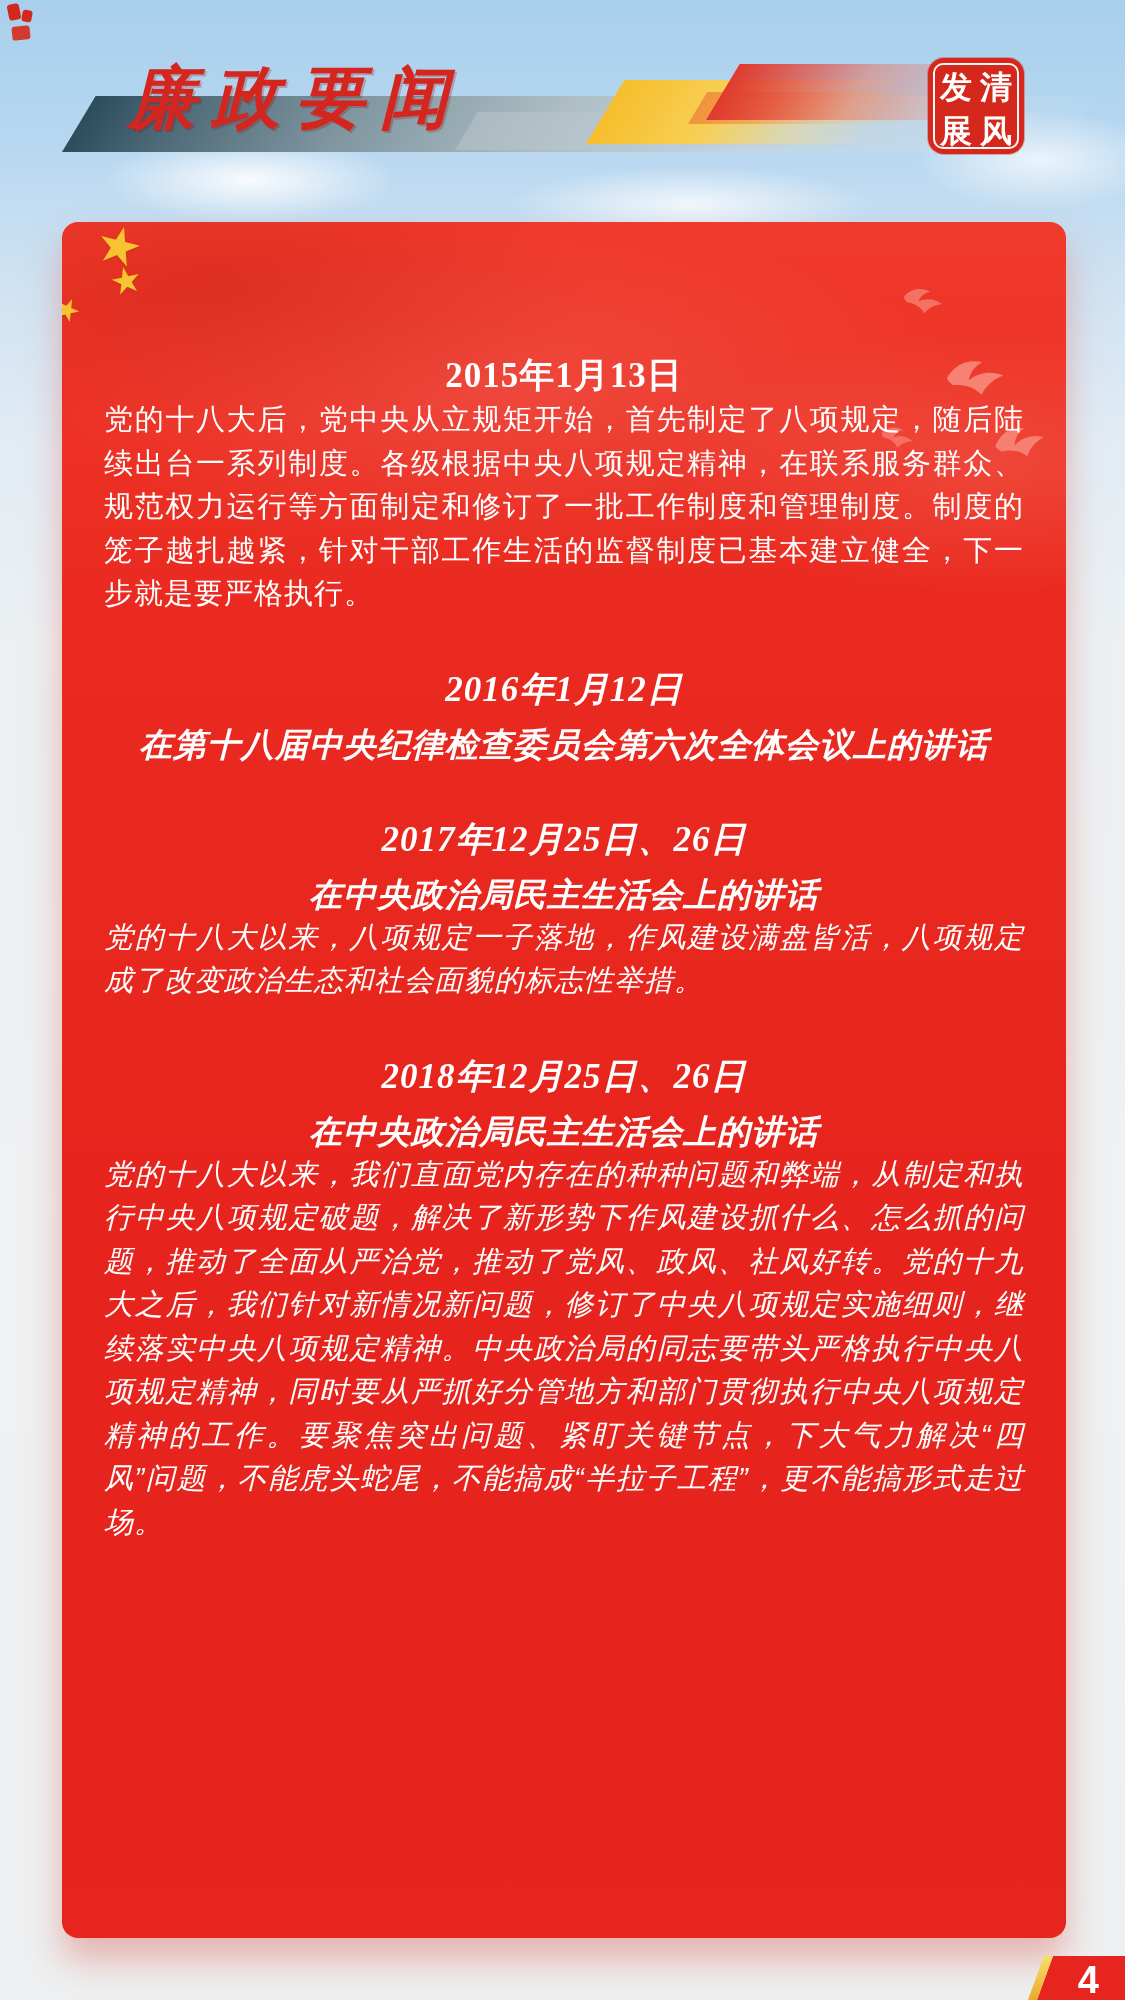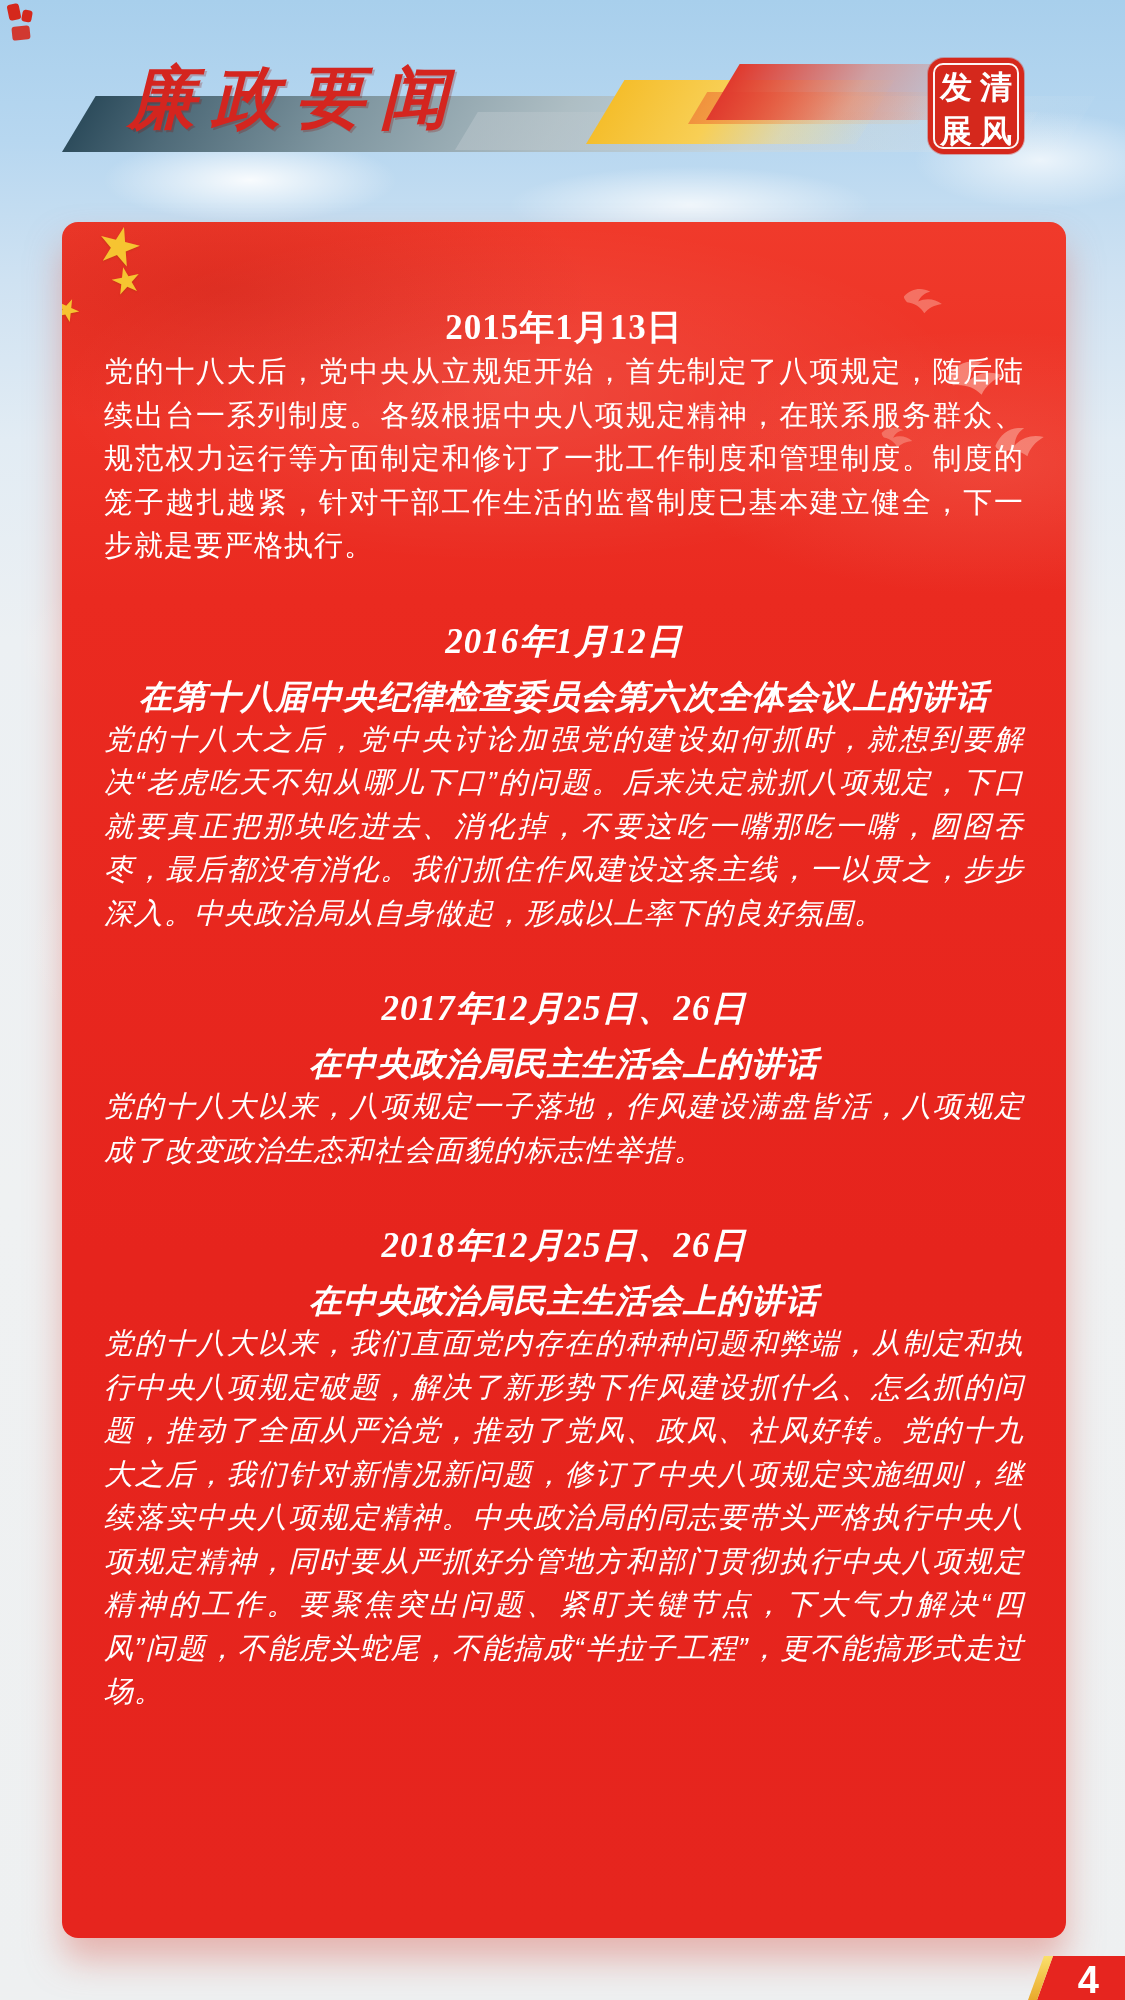--- a/index.html
+++ b/index.html
@@ -64,21 +64,21 @@
   .dove{position:absolute;z-index:2;}
   .d1{right:58px;top:128px;width:64px;opacity:.5;transform:rotate(-8deg);}
   .d2{right:120px;top:60px;width:44px;opacity:.4;transform:rotate(6deg);}
   .d3{right:18px;top:196px;width:56px;opacity:.45;transform:rotate(-16deg);}
   .d4{right:150px;top:200px;width:36px;opacity:.35;transform:rotate(10deg);}
   .dove path{fill:#ffc9ba;}
 
   .section{position:relative;z-index:3;}
   .section + .section{margin-top:52px;font-style:italic;}
   .sec-date{font-family:"Liberation Serif",serif;font-weight:700;font-size:35px;line-height:44px;
-    color:#fff;text-align:center;letter-spacing:1px;}
+    color:#fff;text-align:center;letter-spacing:1px;margin-top:48px;}
   .sec-venue{font-weight:700;font-size:33px;line-height:42px;color:#fff;text-align:center;margin-top:12px;letter-spacing:1px;}
   .sec-body{font-size:29px;line-height:1.5;color:#fff;text-align:justify;letter-spacing:1px;}
 
   
   .page-badge{position:absolute;right:-16px;bottom:0;width:104px;height:44px;z-index:9;
     background:#e6251f;transform:skewX(-20deg);transform-origin:bottom right;}
   .page-badge .gold{position:absolute;left:-9px;top:0;bottom:0;width:9px;
     background:linear-gradient(180deg,#fadf6a,#e9a92c);}
   .page-number{position:absolute;right:26px;bottom:-2px;z-index:10;color:#fff;
     font-weight:700;font-size:38px;line-height:44px;}
@@ -137,21 +137,20 @@
       </svg>
 
     <div class="section">
       <div class="sec-date">2015年1月13日</div>
       <div class="sec-body">党的十八大后，党中央从立规矩开始，首先制定了八项规定，随后陆续出台一系列制度。各级根据中央八项规定精神，在联系服务群众、规范权力运行等方面制定和修订了一批工作制度和管理制度。制度的笼子越扎越紧，针对干部工作生活的监督制度已基本建立健全，下一步就是要严格执行。</div>
     </div>
 
     <div class="section">
       <div class="sec-date">2016年1月12日</div>
       <div class="sec-venue">在第十八届中央纪律检查委员会第六次全体会议上的讲话</div>
-      <div class="sec-body">党的十八大之后，党中央讨论加强党的建设如何抓时，就想到要解决“老虎吃天不知从哪儿下口”的问题。后来决定就抓八项规定，下口就要真正把那块吃进去、消化掉，不要这吃一嘴那吃一嘴，囫囵吞枣，最后都没有消化。我们抓住作风建设这条主线，一以贯之，步步深入。中央政治局从自身做起，形成以上率下的良好氛围。</div>
     </div>
 
     <div class="section">
       <div class="sec-date">2017年12月25日、26日</div>
       <div class="sec-venue">在中央政治局民主生活会上的讲话</div>
       <div class="sec-body">党的十八大以来，八项规定一子落地，作风建设满盘皆活，八项规定成了改变政治生态和社会面貌的标志性举措。</div>
     </div>
 
     <div class="section">
       <div class="sec-date">2018年12月25日、26日</div>

